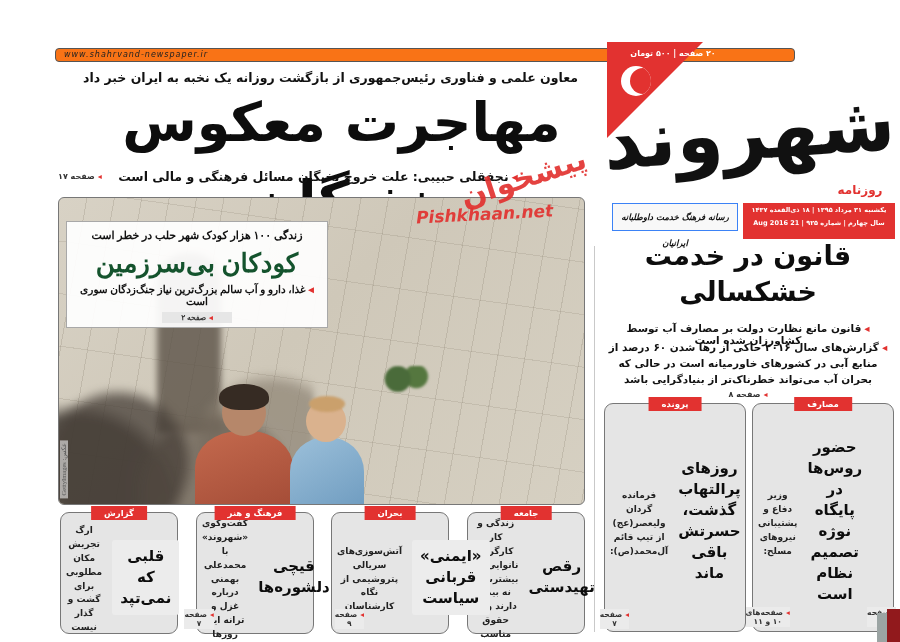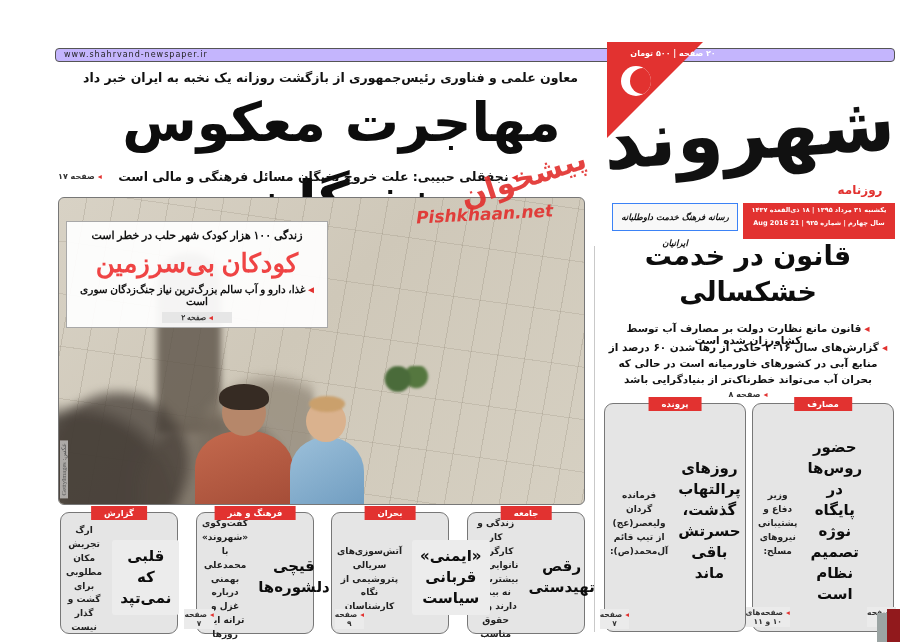--- a/index.html
+++ b/index.html
@@ -4,24 +4,24 @@
 <style>
   * { margin:0; padding:0; box-sizing:border-box; }
   html,body { background:#ffffff; }
   body { font-family:"DejaVu Sans", sans-serif; }
   #page { position:relative; width:900px; height:642px; background:#fff; overflow:hidden; }
 
   .rtl { direction:rtl; }
   .abs { position:absolute; }
 
   
-  .url-strip { left:55px; top:48px; width:840px; height:14px;
-    border:1px solid #555; border-radius:4px; background:#c4b5fd;
+  .url-strip { left:55px; top:48px; width:740px; height:14px;
+    border:1px solid #555; border-radius:4px; background:#f97316;
     font-size:8px; letter-spacing:1px; color:#222; line-height:12px;
-    padding-left:8px; z-index:1; }
+    padding-left:8px; z-index:1;font-style:italic; }
   .flag-triangle { left:607px; top:42px; width:96px; height:96px;
     background:#e23230; clip-path:polygon(0 0,100% 0,0 100%); z-index:2; }
   .crescent { left:621px; top:66px; width:30px; height:30px; border-radius:50%;
     background:#fff; z-index:3; overflow:hidden; }
   .crescent span { position:absolute; left:9px; top:2px; width:26px; height:26px;
     border-radius:50%; background:#e23230; }
   .price { left:608px; top:49px; width:94px; text-align:center; color:#fff;
     font-size:8px; font-weight:bold; z-index:3;margin-left:18px; }
   .masthead-title { left:605px; top:58px; width:290px; height:150px;
     line-height:150px; text-align:center; font-size:76px; font-weight:bold;
@@ -80,21 +80,21 @@
   .baby-hair { position:absolute; left:250px; top:198px; width:36px; height:16px;
     border-radius:50%; background:#caa06c; filter:blur(1px); }
   .baby-body { position:absolute; left:231px; top:239px; width:74px; height:72px;
     border-radius:48% 48% 4px 4px; background:linear-gradient(150deg,#9cc0da,#6f9cc0);
     filter:blur(.6px); }
 
   .photo-overlay { position:absolute; left:7px; top:23px; width:262px;
     background:rgba(255,255,255,.93); border:1px solid #a8a8a8;
     text-align:center; padding:7px 6px 4px; }
   .po-kicker { font-size:11px; font-weight:bold; color:#111; }
-  .po-headline { font-size:26px; font-weight:bold; color:#ef4444; margin:6px 0 4px; }
+  .po-headline { font-size:26px; font-weight:bold; color:#14532d; margin:6px 0 4px; }
   .po-subhead { font-size:10.5px; font-weight:bold; color:#111; }
   .po-pref { margin:5px auto 0; width:70px; background:#e6e6e6; font-size:7.5px;
     font-weight:bold; color:#333; padding:1px 0; }
   .photo-credit { position:absolute; left:1px; bottom:6px; writing-mode:vertical-rl;
     transform:rotate(180deg); font-size:6.5px; color:#555; background:rgba(255,255,255,.55);
     padding:3px 0; }
 
   
   .wm-fa { left:458px; top:160px; font-size:30px; font-weight:bold; color:#e23230;
     transform:rotate(-18deg); z-index:6; opacity:.92; }

